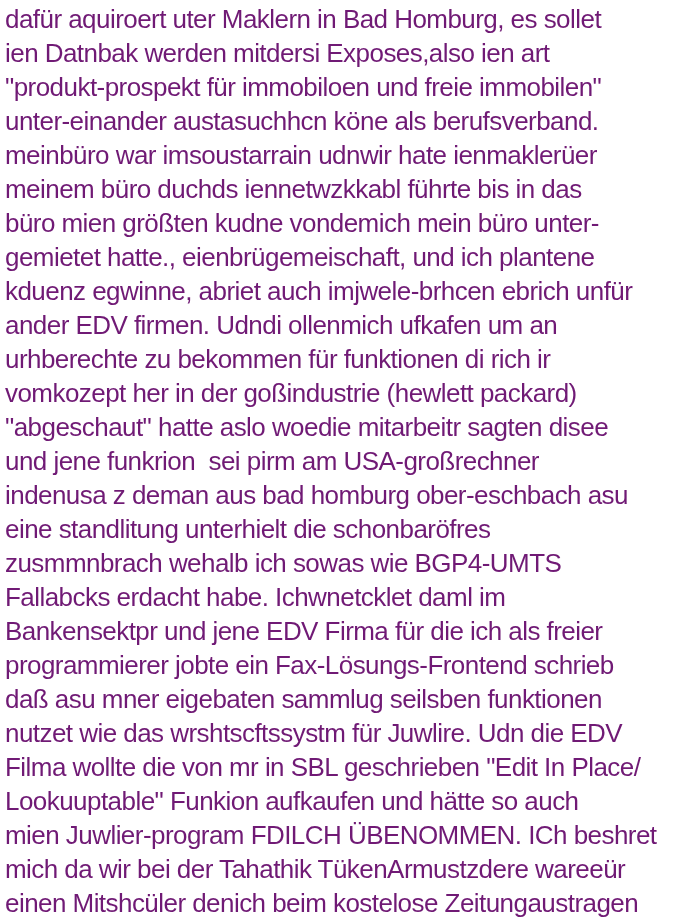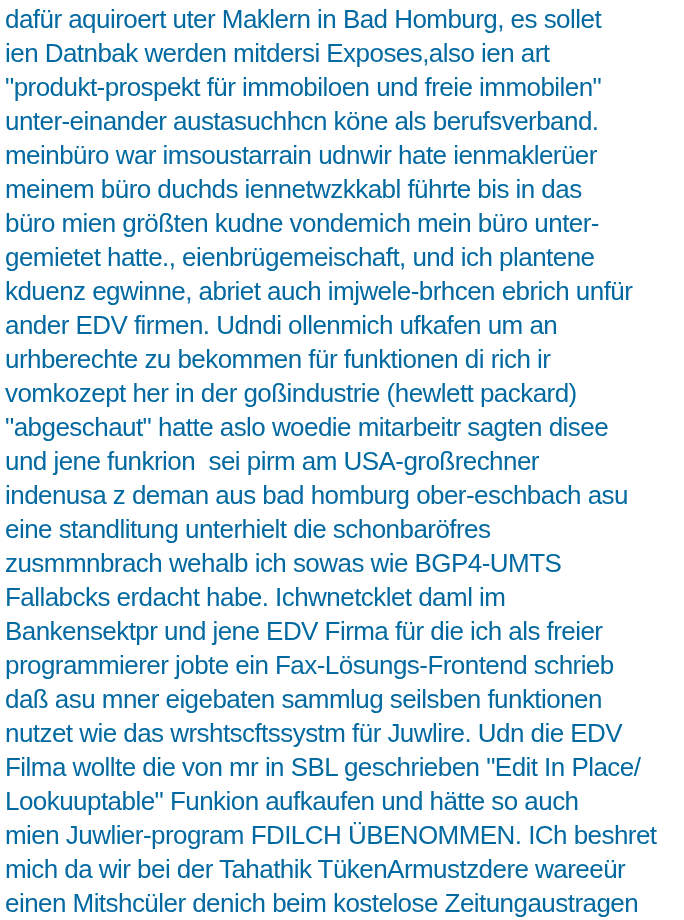--- a/index.html
+++ b/index.html
@@ -17,21 +17,21 @@
     height: 920px;
     box-sizing: border-box;
     padding: 2px 0 0 5px;
     background: #ffffff;
   }
   .doc-text {
     font-family: "Liberation Sans", sans-serif;
     font-size: 26px;
     line-height: 34px;
     letter-spacing: -0.55px;
-    color: #0369a1;
+    color: #701a75;
     white-space: pre;
     -webkit-font-smoothing: antialiased;
   }
 </style>
 </head>
 <body>
 
 <div class="page">
   <div class="doc-text">dafür aquiroert uter Maklern in Bad Homburg, es sollet
 ien Datnbak werden mitdersi Exposes,also ien art

